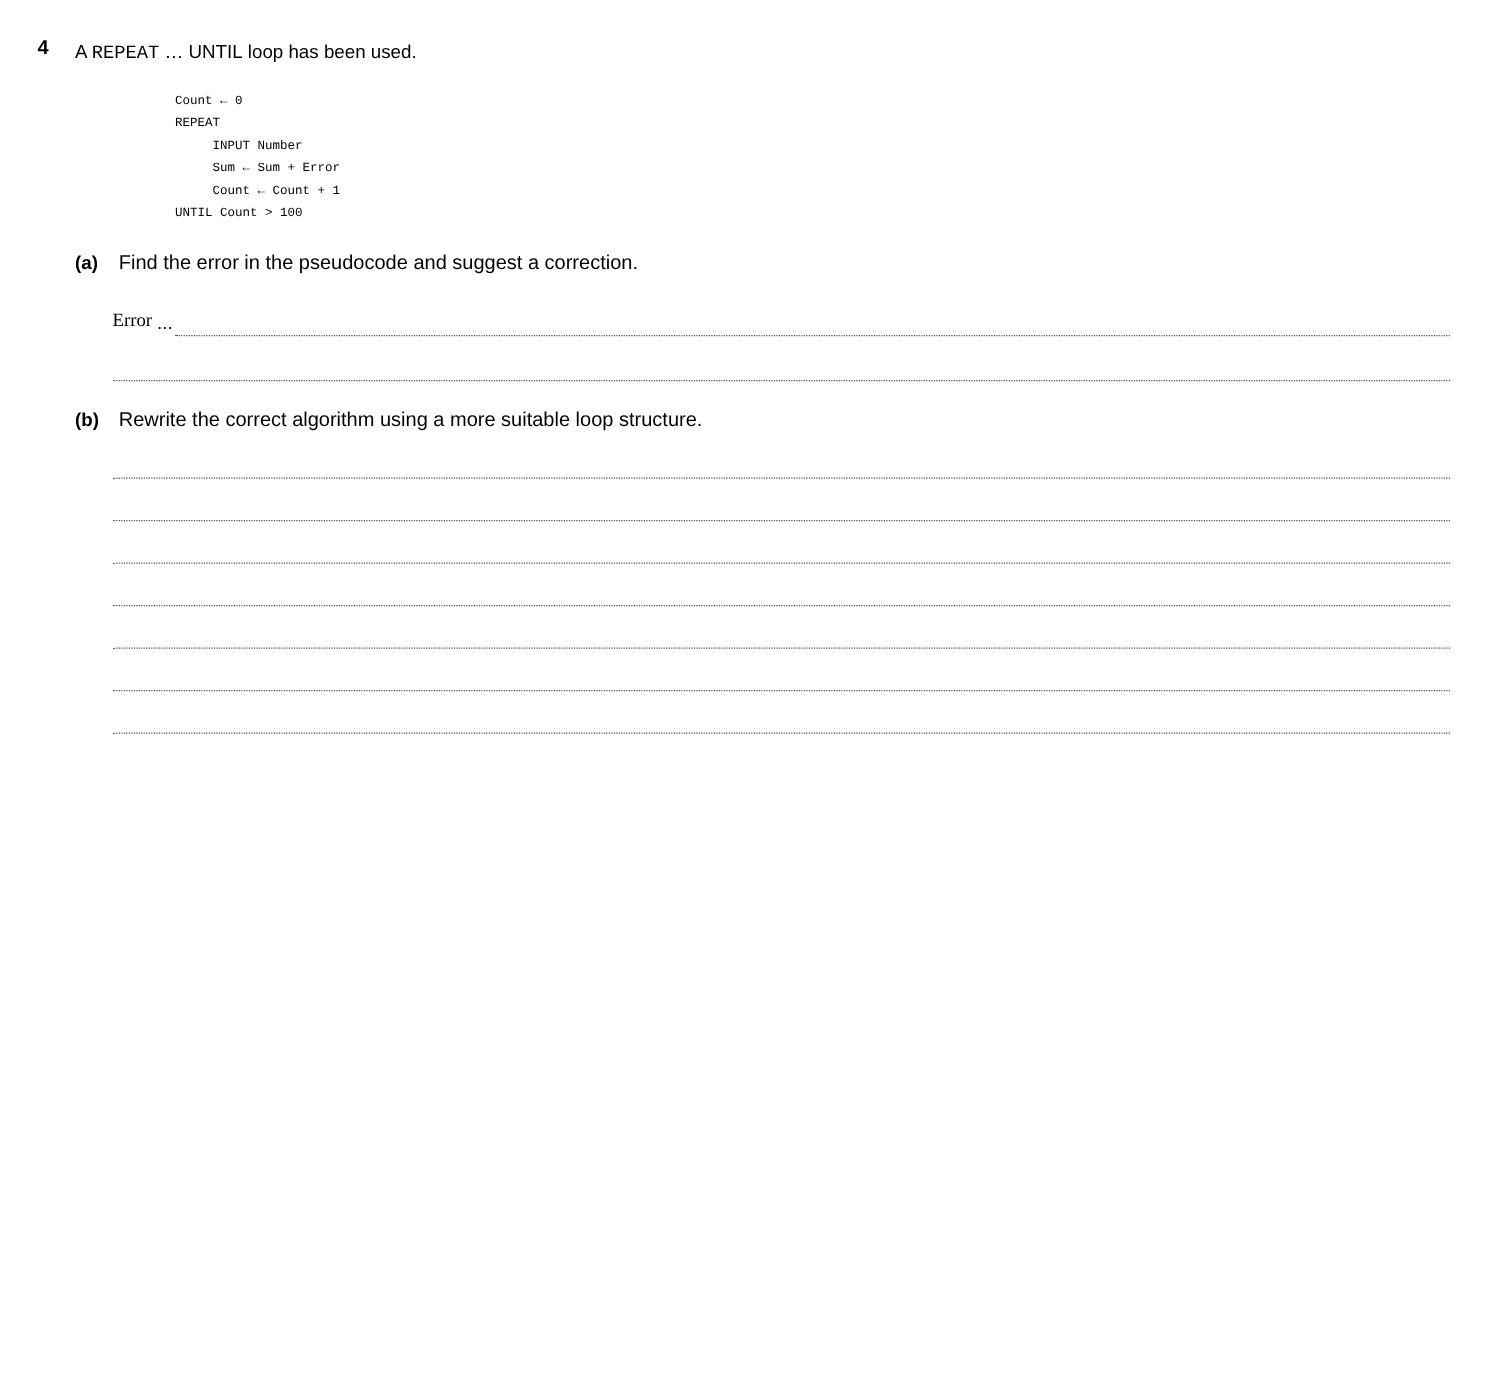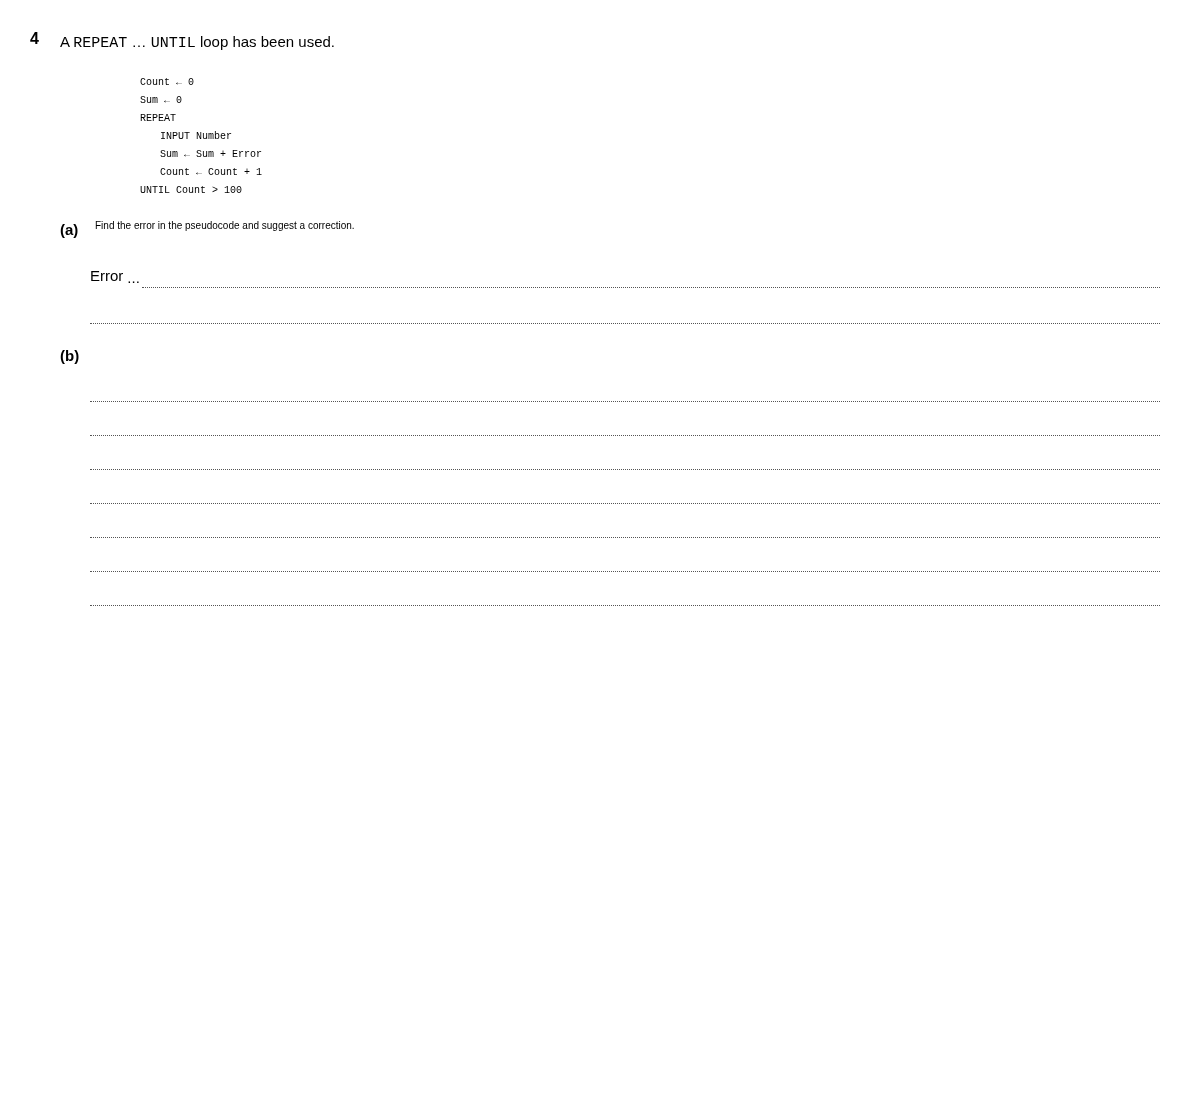--- a/index.html
+++ b/index.html
@@ -39,34 +39,35 @@
     }
 
     .pseudocode-block {
       font-family: "Courier New", Courier, monospace;
       font-size: 10px;
       margin: 18px 0 18px 80px;
       line-height: 1.8;
     }
 
     .pseudocode-block .indent {
-      margin-left: 20px;
+      margin-left: 30px;
     }
 
     .answer-line-container {
       display: flex;
       align-items: flex-end;
       margin: 22px 0 8px 0;
     }
 
     .answer-label {
       font-size: 15px;
       white-space: nowrap;
       margin-right: 4px;
       padding-bottom: 2px;
+      font-family: Liberation Serif, serif;
     }
 
     .dotted-line {
       flex: 1;
       border-bottom: 1px dotted #555;
       margin-bottom: 2px;
       height: 16px;
     }
 
     .dotted-line-full {
@@ -92,37 +93,36 @@
       margin-bottom: 12px;
     }
 
     .part-question-label {
       font-weight: bold;
       font-size: 15px;
       min-width: 35px;
     }
 
     .part-question-text {
-      font-size: 10px;
+      font-size: 16px;
       line-height: 1.5;
     }
   </style>
 </head>
 <body>
 
 <div class="question-container">
   <div class="question-number">4</div>
   <div class="question-text">
     <div>
-      A <span style="font-variant: small-caps; font-family: 'Courier New', Courier, monospace;">REPEAT</span> … <span style="font-family: Liberation Mono, monospace;">UNTIL</span> loop has been used.
+      A <span style="font-variant: small-caps; font-family: 'Courier New', Courier, monospace;">REPEAT</span> … <span style="font-family: Liberation Sans, sans-serif;">UNTIL</span> loop has been used.
     </div>
 
     <div class="pseudocode-block">
       <div>Count ← 0</div>
-      <div>Sum ← 0</div>
       <div>REPEAT</div>
       <div class="indent">INPUT Number</div>
       <div class="indent">Sum ← Sum + Error</div>
       <div class="indent">Count ← Count + 1</div>
       <div>UNTIL Count &gt; 100</div>
     </div>
 
     <div class="part-question">
       <div class="part-question-label">(a)</div>
       <div class="part-question-text">Find the error in the pseudocode and suggest a correction.</div>
@@ -134,20 +134,21 @@
         <span style="font-size:15px; margin-right:2px;">...</span>
         <div class="dotted-line"></div>
       </div>
 
 
       <div class="dotted-line-full"></div>
     </div>
 
     <div class="part-question" style="margin-top: 20px;">
       <div class="part-question-label">(b)</div>
+      <div class="part-question-text">Rewrite the correct algorithm using a more suitable loop structure.</div>
     </div>
 
     <div class="part-b-section">
       <div class="dotted-line-full"></div>
       <div class="dotted-line-full"></div>
       <div class="dotted-line-full"></div>
       <div class="dotted-line-full"></div>
       <div class="dotted-line-full"></div>
       <div class="dotted-line-full"></div>
       <div class="dotted-line-full"></div>

